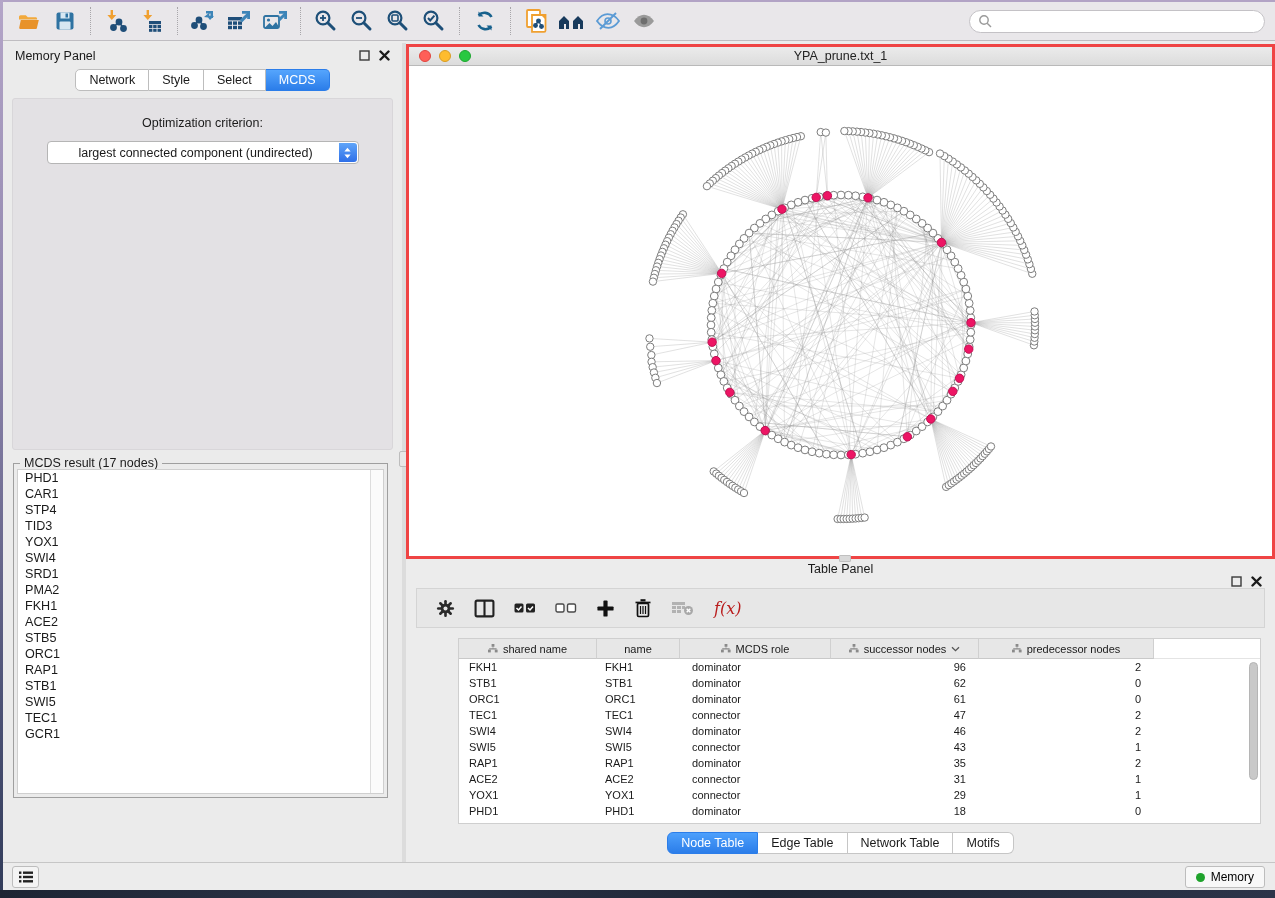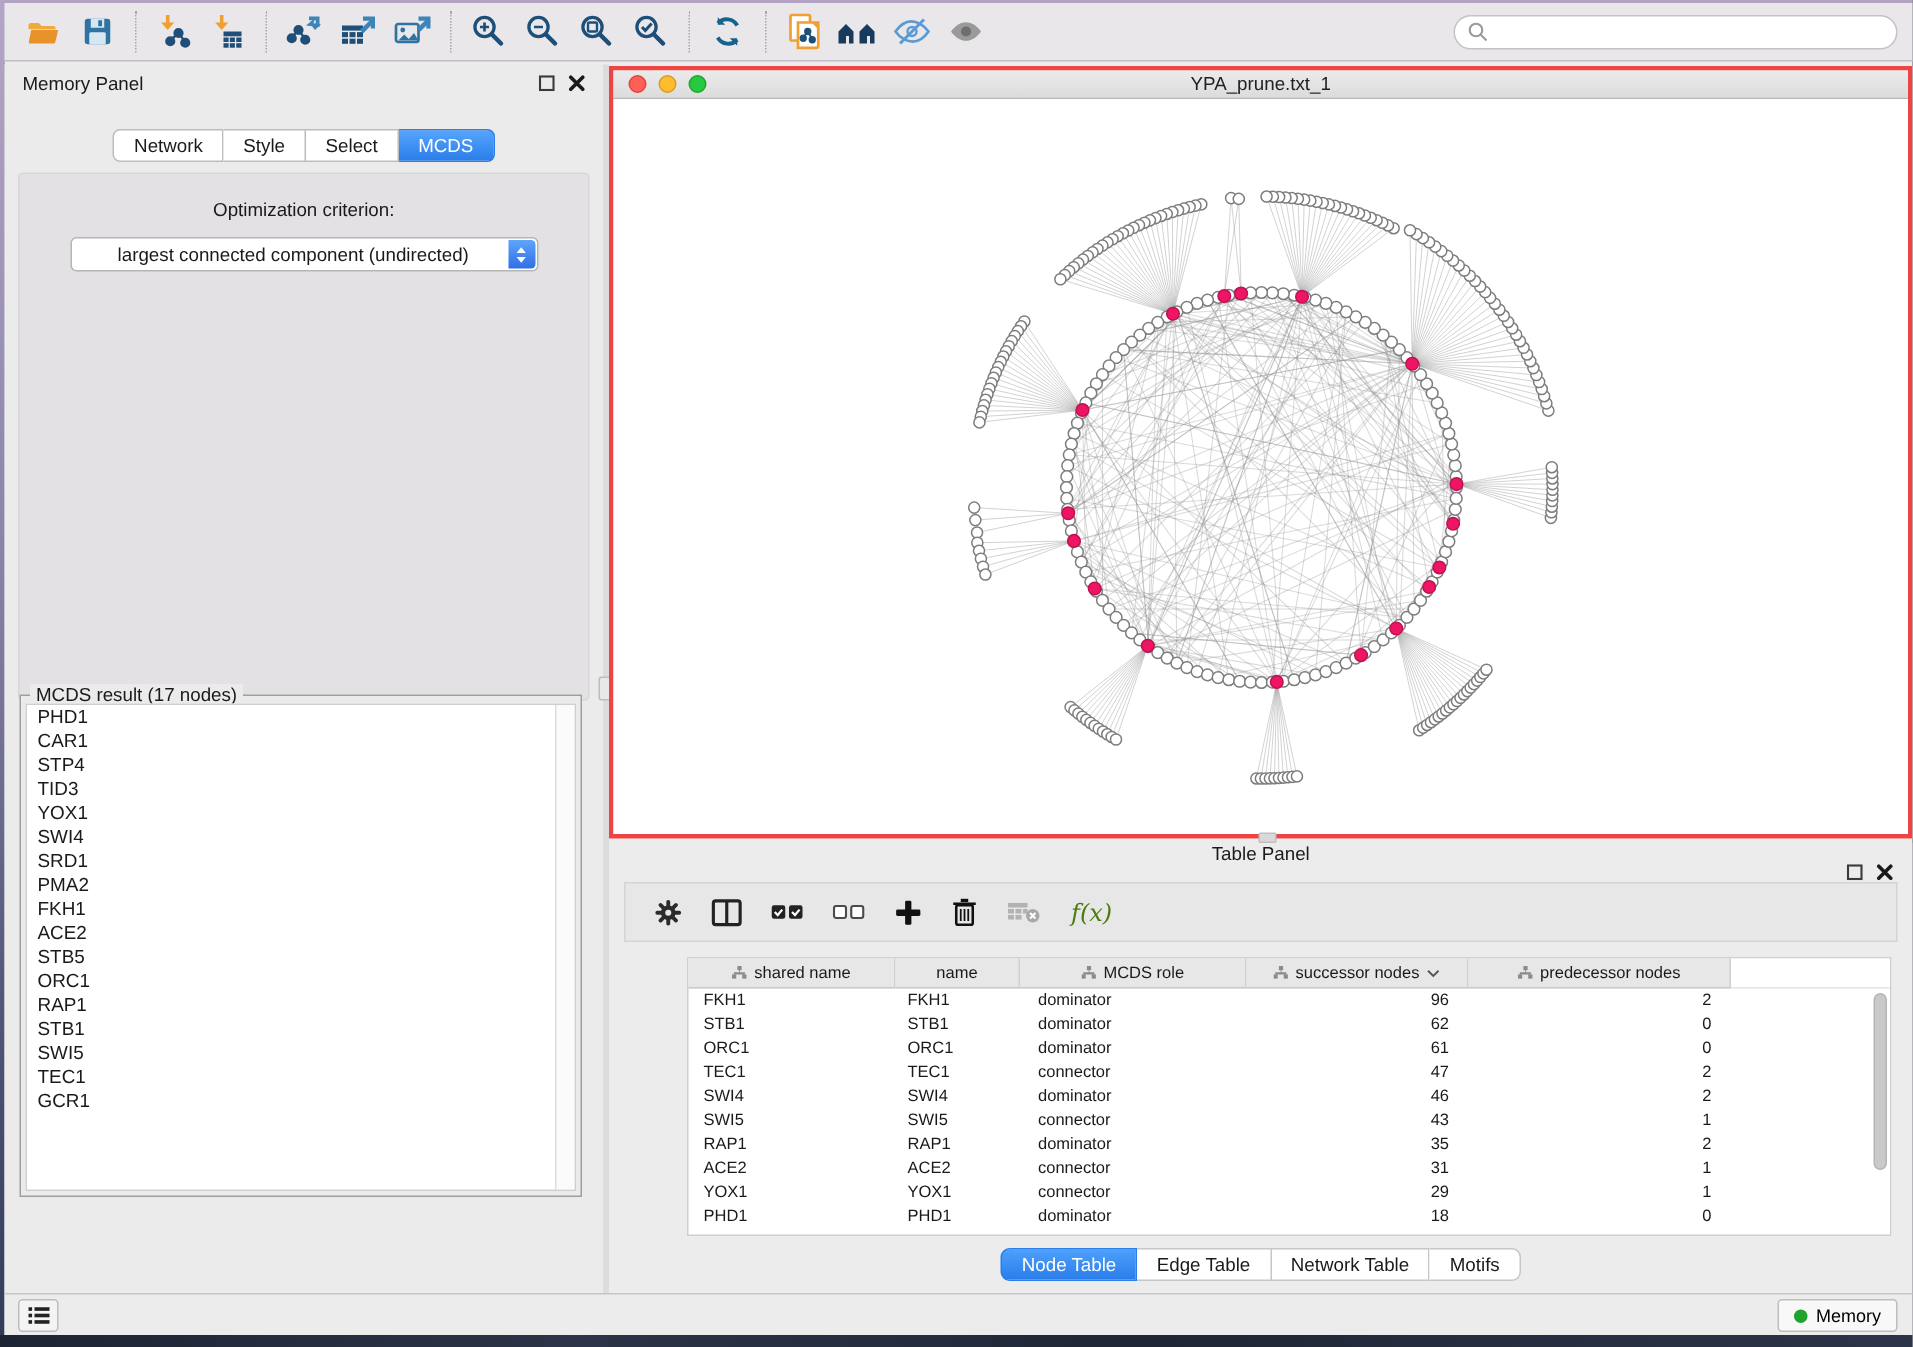--- a/index.html
+++ b/index.html
@@ -28,21 +28,21 @@
   .control-panel{position:absolute;left:0;top:41px;width:399px;bottom:28px;background:#ebebeb;}
   .vsplit{position:absolute;left:399px;top:41px;width:4px;bottom:28px;background:#dcdcdc;}
   .vsplit .grip{position:absolute;left:-3px;top:408px;width:10px;height:16px;background:#e8e8e8;
     border:1px solid #bdbdbd;border-radius:2px;}
   .right-area{position:absolute;left:403px;top:41px;right:0;bottom:28px;}
 
   
   .cp-titlebar{height:25px;display:flex;align-items:center;padding:0 12px;}
   .cp-title{font-size:12.5px;}
   .win-icons{margin-left:auto;display:flex;gap:9px;align-items:center;}
-  .cp-tabs{display:flex;justify-content:center;margin-top:18px;}
+  .cp-tabs{display:flex;justify-content:center;margin-top:1px;}
   .cp-tab{font-size:12.5px;padding:3px 13px;background:#fff;border:1px solid #bdbdbd;
     border-left:none;cursor:pointer;}
   .cp-tab:first-child{border-left:1px solid #bdbdbd;border-radius:5px 0 0 5px;}
   .cp-tab:last-child{border-radius:0 5px 5px 0;}
   .cp-tab.sel{background:linear-gradient(#55a5fd,#2b7de9);color:#fff;border-color:#2b7de9;}
   .cp-content{margin:7px 9px 0;height:352px;background:#e3e1e4;border:1px solid #d8d6d9;border-radius:3px;
     text-align:center;}
   .opt-label{font-size:12.5px;padding-top:17px;}
   .select{width:312px;height:23px;margin:11px auto 0;background:#fff;border:1px solid #b5b5b5;
     border-radius:4px;display:flex;align-items:center;position:relative;cursor:pointer;}
@@ -73,21 +73,21 @@
   .hgrip{position:absolute;left:433px;top:512px;width:12px;height:7px;background:#d9d9d9;
     border:1px solid #c0c0c0;border-radius:1px;z-index:5;}
 
   
   .table-panel{position:absolute;left:0;top:519px;right:0;bottom:0;background:#ececec;}
   .tp-titlebar{height:23px;display:flex;align-items:center;padding:0 13px;flex-direction:column;}
   .tp-title{font-size:12.5px;}
   .tp-toolbar{margin:3px 10px 0;height:40px;background:#e7e7e7;border:1px solid #d4d4d4;
     display:flex;align-items:center;gap:19px;padding-left:19px;}
   .ticon{display:flex;align-items:center;justify-content:center;cursor:pointer;border:none;background:transparent;}
-  .fx{font-family:"DejaVu Serif",serif;font-style:italic;font-size:16px;color:#4d7c0f;}
+  .fx{font-family:"DejaVu Serif",serif;font-style:italic;font-size:16px;color:#b91c1c;}
   .tbl{position:absolute;left:12px;right:14px;top:76px;height:186px;background:#fff;border:1px solid #cfcfcf;margin-left:40px;}
   .thead{display:flex;height:20px;}
   .th{background:#e7e7e7;border-right:1px solid #d0d0d0;border-bottom:1px solid #c9c9c9;
     display:flex;align-items:center;justify-content:center;gap:5px;font-size:11px;cursor:pointer;}
   .th-fill{flex:1;background:#fff;border-bottom:1px solid #e4e4e4;}
   .trow{display:flex;height:16px;align-items:center;cursor:default;}
   .td{font-size:11px;white-space:nowrap;overflow:hidden;}
   .td.num{text-align:right;padding-right:13px;}
   .tbl-scroll{position:absolute;right:1px;top:21px;bottom:2px;width:11px;}
   .tbl-thumb{position:absolute;left:1px;right:1px;top:2px;height:118px;background:#c9c9c9;

